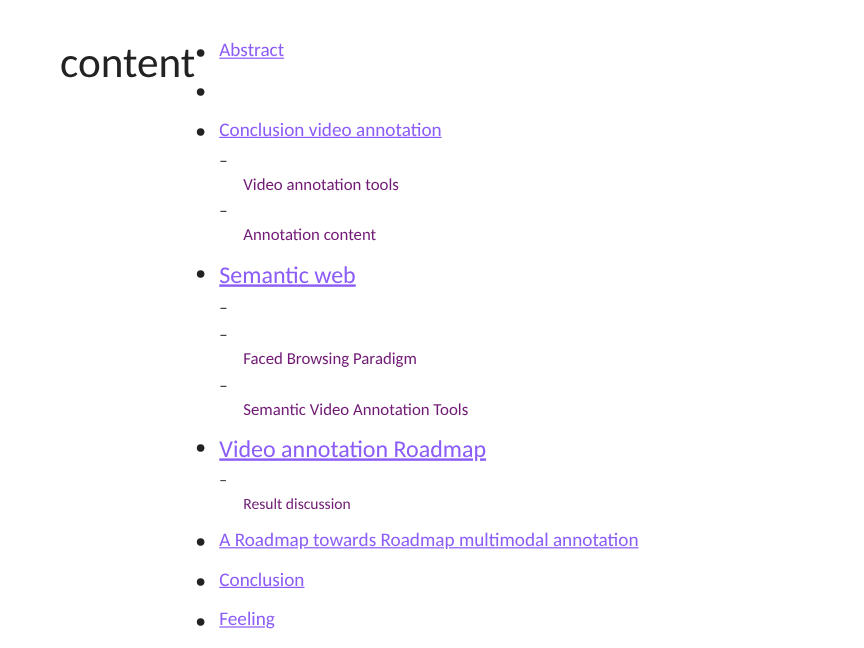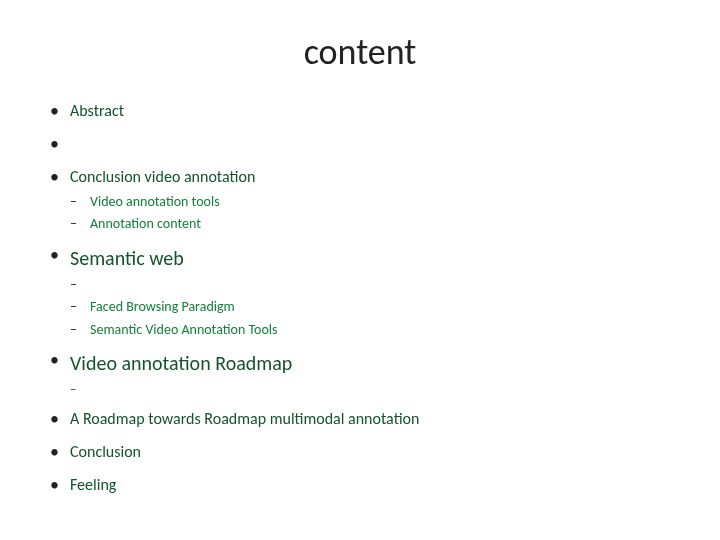--- a/index.html
+++ b/index.html
@@ -18,21 +18,21 @@
       flex-direction: column;
       align-items: center;
     }
 
     .page-container {
       width: 720px;
       height: 540px;
       background: #ffffff;
       padding: 30px 50px 30px 50px;
       display: flex;
-      flex-direction: column;
+      flex-direction: row;
     }
 
     .title {
       text-align: center;
       font-size: 36px;
       font-weight: 400;
       color: #222222;
       margin-bottom: 24px;
       font-family: 'Calibri', Arial, sans-serif;
     }
@@ -53,22 +53,23 @@
 
     .bullet-dot {
       min-width: 20px;
       font-size: 18px;
       line-height: 1.5;
       color: #222222;
     }
 
     .bullet-text {
       font-size: 16px;
-      color: #14532d;
+      color: #8b5cf6;
       line-height: 1.6;
+      text-decoration: underline;
     }
 
     .bullet-item.large .bullet-text {
       font-size: 20px;
       text-align: center;
     }
 
     .sub-items {
       margin-left: 20px;
       display: flex;
@@ -83,21 +84,22 @@
       line-height: 1.6;
     }
 
     .sub-dash {
       min-width: 20px;
       color: #222222;
     }
 
     .sub-text {
       font-size: 14px;
-      color: #15803d;
+      color: #701a75;
+      margin-top: 20px;
     }
 
     .group {
       margin-bottom: 4px;
     }
 
     .result-discussion {
       margin-left: 20px;
     }
 
@@ -168,20 +170,21 @@
     </div>
 
     <div class="group">
       <div class="bullet-item large">
         <span class="bullet-dot">•</span>
         <span class="bullet-text">Video annotation Roadmap</span>
       </div>
       <div class="sub-items result-discussion">
         <div class="sub-item">
           <span class="sub-dash">–</span>
+          <span class="sub-text">Result discussion</span>
         </div>
       </div>
     </div>
 
     <div class="group">
       <div class="bullet-item">
         <span class="bullet-dot">•</span>
         <span class="bullet-text">A Roadmap towards Roadmap multimodal annotation</span>
       </div>
     </div>

